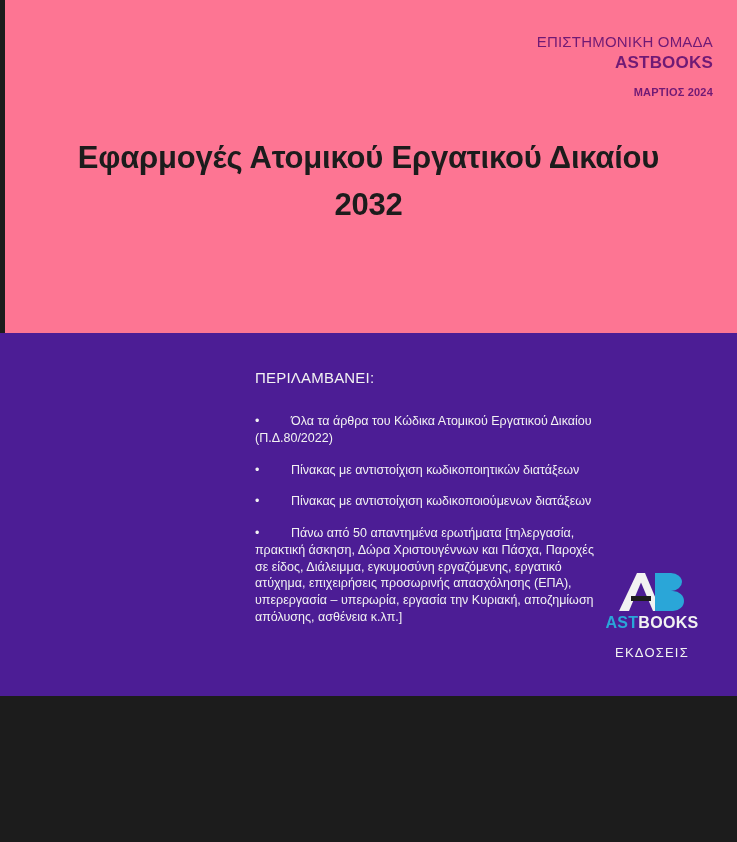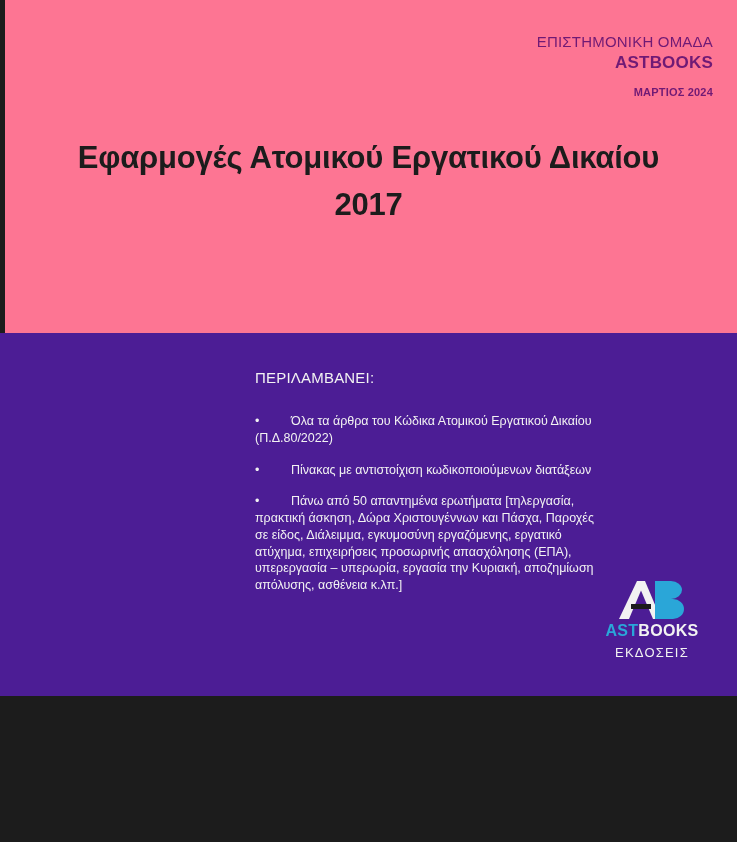--- a/index.html
+++ b/index.html
@@ -132,53 +132,56 @@
   .logo-mark svg { display: block; margin: 0 auto; }
   .logo-word {
     font-size: 16px;
     font-weight: bold;
     letter-spacing: 0.3px;
     line-height: 1;
   }
   .logo-word .ast { color: #2aa6d8; }
   .logo-word .books { color: #f2f2f2; }
   .logo-sub {
-    margin-top: 6px;
+    margin-top: 14px;
     color: #f2f2f2;
     font-size: 13px;
     letter-spacing: 1.2px;
   }
 </style>
 </head>
 <body>
 
 <div class="page">
 
   <div class="hero">
     <div class="hero-left-strip"></div>
 
     <div class="publisher-block">
       <div class="publisher-line1">ΕΠΙΣΤΗΜΟΝΙΚΗ ΟΜΑΔΑ</div>
       <div class="publisher-line2">ASTBOOKS</div>
       <div class="publisher-line3">ΜΑΡΤΙΟΣ 2024</div>
     </div>
 
-    <div class="hero-title">Εφαρμογές Ατομικού Εργατικού Δικαίου 2017</div>
+    <div class="hero-title">Εφαρμογές Ατομικού Εργατικού Δικαίου 2032</div>
   </div>
 
   <div class="content">
     <div class="includes-label">ΠΕΡΙΛΑΜΒΑΝΕΙ:</div>
 
     <div class="bullet-list">
 
       <div class="bullet-item">
         <span class="dot">•</span><span class="btext">Όλα τα άρθρα του Κώδικα Ατομικού Εργατικού Δικαίου (Π.Δ.80/2022)</span>
       </div>
 
 
+      <div class="bullet-item">
+        <span class="dot">•</span><span class="btext">Πίνακας με αντιστοίχιση κωδικοποιητικών διατάξεων</span>
+      </div>
 
       <div class="bullet-item">
         <span class="dot">•</span><span class="btext">Πίνακας με αντιστοίχιση κωδικοποιούμενων διατάξεων</span>
       </div>
 
       <div class="bullet-item">
         <span class="dot">•</span><span class="btext">Πάνω από 50 απαντημένα ερωτήματα [τηλεργασία, πρακτική άσκηση, Δώρα Χριστουγέννων και Πάσχα, Παροχές σε είδος, Διάλειμμα, εγκυμοσύνη εργαζόμενης, εργατικό ατύχημα, επιχειρήσεις προσωρινής απασχόλησης (ΕΠΑ), υπερεργασία – υπερωρία, εργασία την Κυριακή, αποζημίωση απόλυσης, ασθένεια κ.λπ.]</span>
       </div>
 
     </div>

